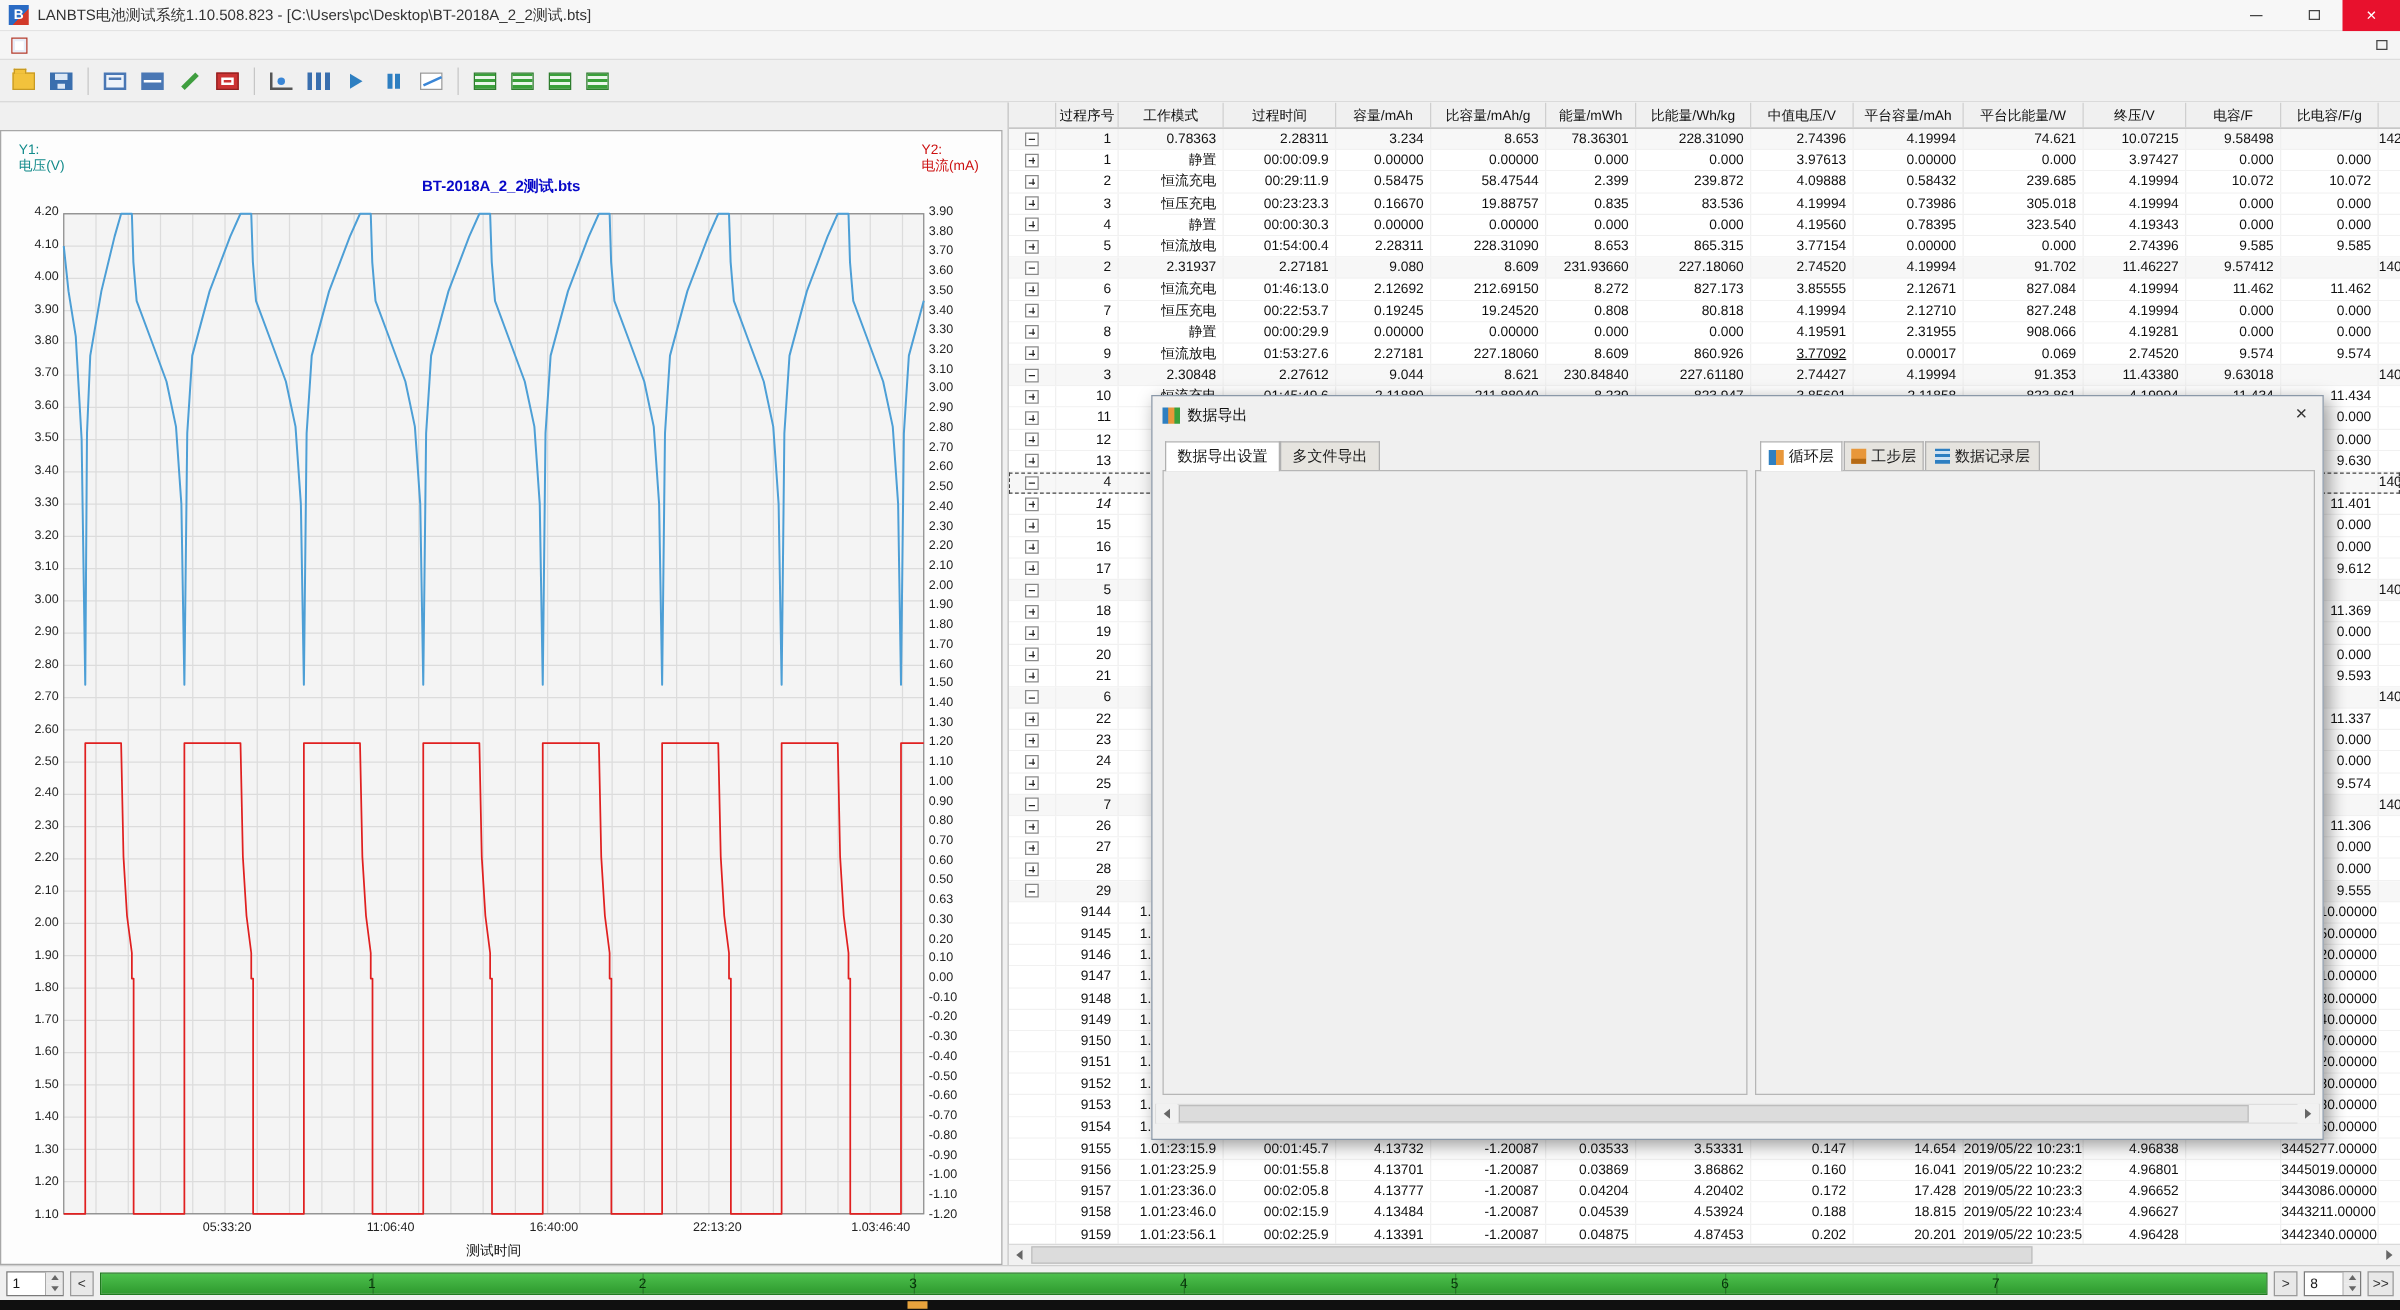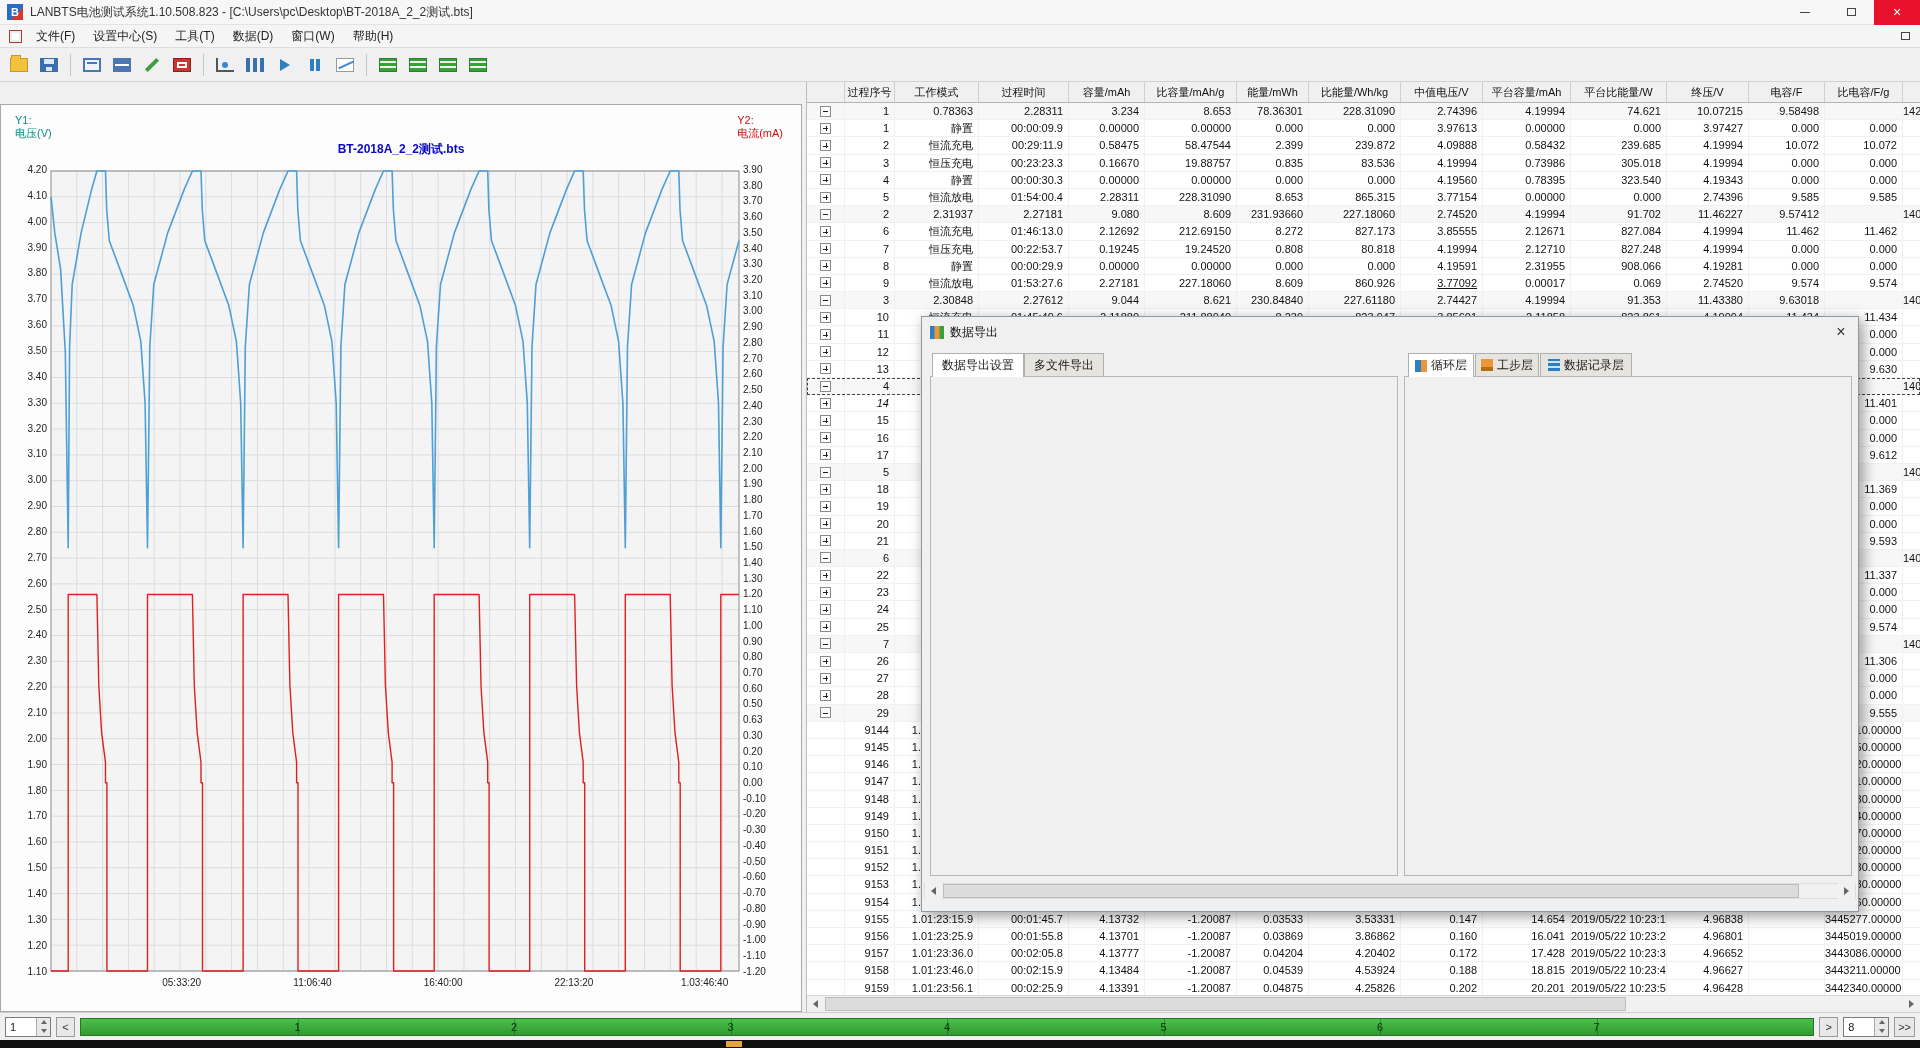--- a/index.html
+++ b/index.html
@@ -159,28 +159,20 @@
         </div>
       <div class="win-btn">
           <div class="ic-max"></div>
         </div>
       <div class="win-btn close">×</div>
     </div>
   </div>
 
   <div class="menubar">
     <div class="doc-ico"></div>
-    <div id="menu-items" style="display:flex">
-        <div class="menu-item">文件(F)</div>
-        <div class="menu-item">设置中心(S)</div>
-        <div class="menu-item">工具(T)</div>
-        <div class="menu-item">数据(D)</div>
-        <div class="menu-item">窗口(W)</div>
-        <div class="menu-item">帮助(H)</div>
-      </div>
     <div class="menu-restore">
         <div class="ic-max"></div>
       </div>
   </div>
 
   <div class="toolbar" id="toolbar">
       <div class="tb-icon">
         <div class="ic ic-folder"></div>
       </div>
       <div class="tb-icon">
@@ -393,20 +385,21 @@
           <div class="ytick">-1.10</div>
           <div class="ytick">-1.20</div>
         </div>
       <div id="x-ticks">
           <span class="xtick" style="left: 180.72px;">05:33:20</span>
           <span class="xtick" style="left: 311.44px;">11:06:40</span>
           <span class="xtick" style="left: 442.16px;">16:40:00</span>
           <span class="xtick" style="left: 572.88px;">22:13:20</span>
           <span class="xtick" style="left: 703.6px;">1.03:46:40</span>
         </div>
+      <div class="x-axis-label">测试时间</div>
     </div>
   </div>
 
   <div class="table-panel">
     <div class="t-header" id="table-header">
         <div class="t-h" style="width: 38px;"></div>
         <div class="t-h" style="width: 50px;">过程序号</div>
         <div class="t-h" style="width: 84px;">工作模式</div>
         <div class="t-h" style="width: 90px;">过程时间</div>
         <div class="t-h" style="width: 76px;">容量/mAh</div>
@@ -1362,21 +1355,21 @@
           <div class="t-c" style="width: 60px; text-align: left;"></div>
         </div>
         <div class="t-row">
           <div class="t-c mc" style="width: 38px;"></div>
           <div class="t-c" style="width: 50px;">9159</div>
           <div class="t-c" style="width: 84px;">1.01:23:56.1</div>
           <div class="t-c" style="width: 90px;">00:02:25.9</div>
           <div class="t-c" style="width: 76px;">4.13391</div>
           <div class="t-c" style="width: 92px;">-1.20087</div>
           <div class="t-c" style="width: 72px;">0.04875</div>
-          <div class="t-c" style="width: 92px;">4.25826</div>
+          <div class="t-c" style="width: 92px;">4.87453</div>
           <div class="t-c" style="width: 82px;">0.202</div>
           <div class="t-c" style="width: 88px;">20.201</div>
           <div class="t-c" style="width: 96px;">2019/05/22 10:23:59</div>
           <div class="t-c" style="width: 82px;">4.96428</div>
           <div class="t-c" style="width: 76px;"></div>
           <div class="t-c" style="width: 78px;">3442340.00000</div>
           <div class="t-c" style="width: 60px; text-align: left;"></div>
         </div>
       </div>
     <div class="hscroll">

